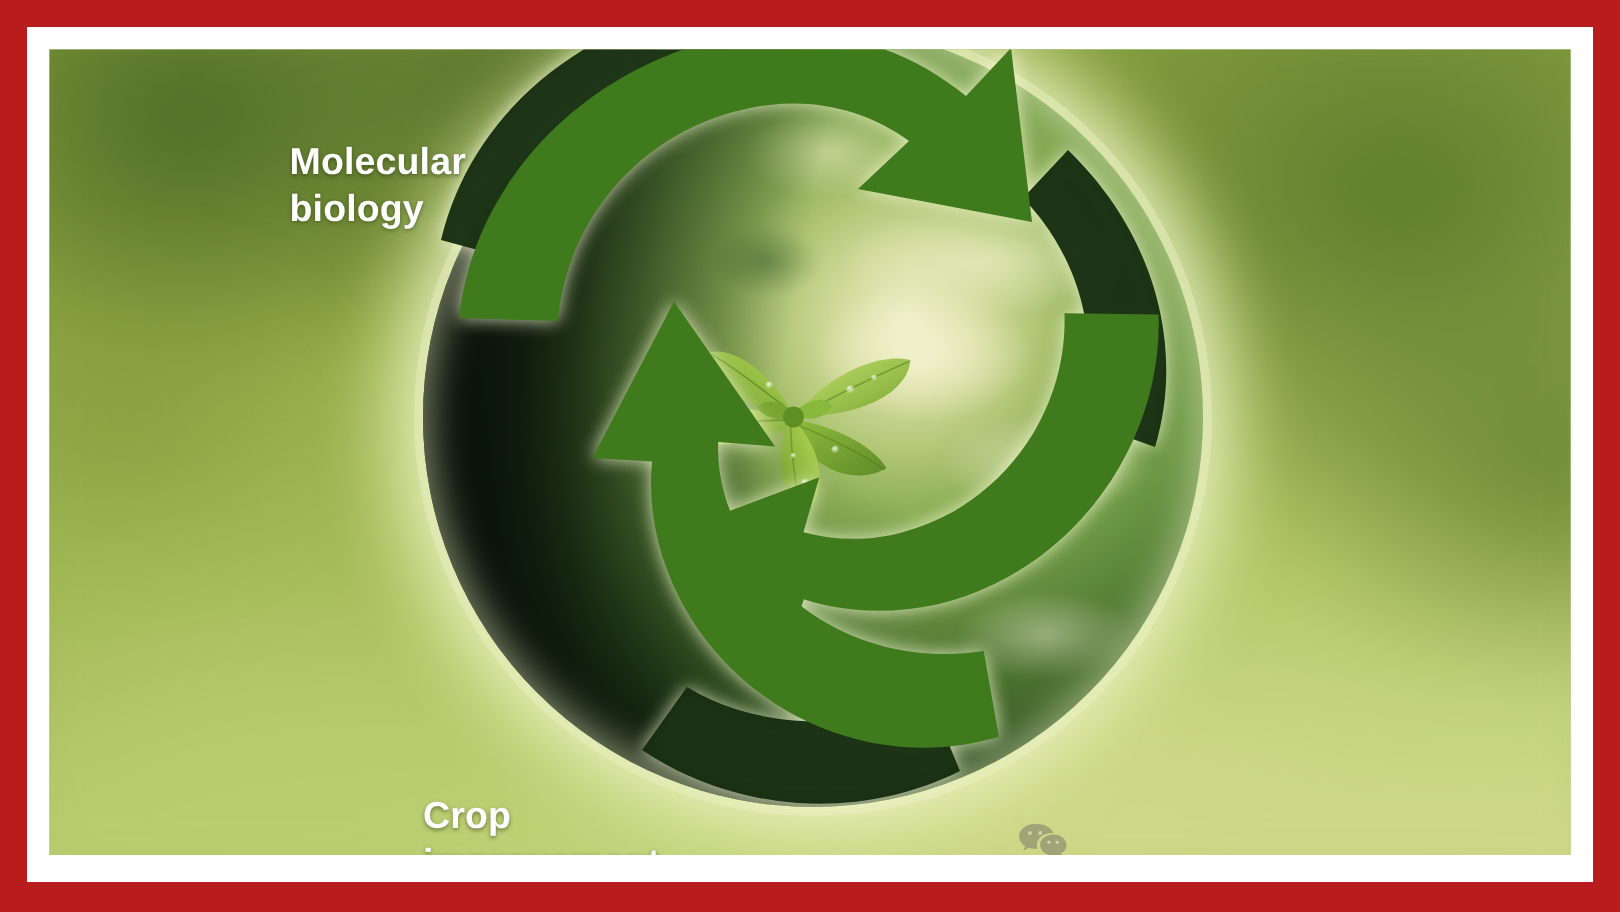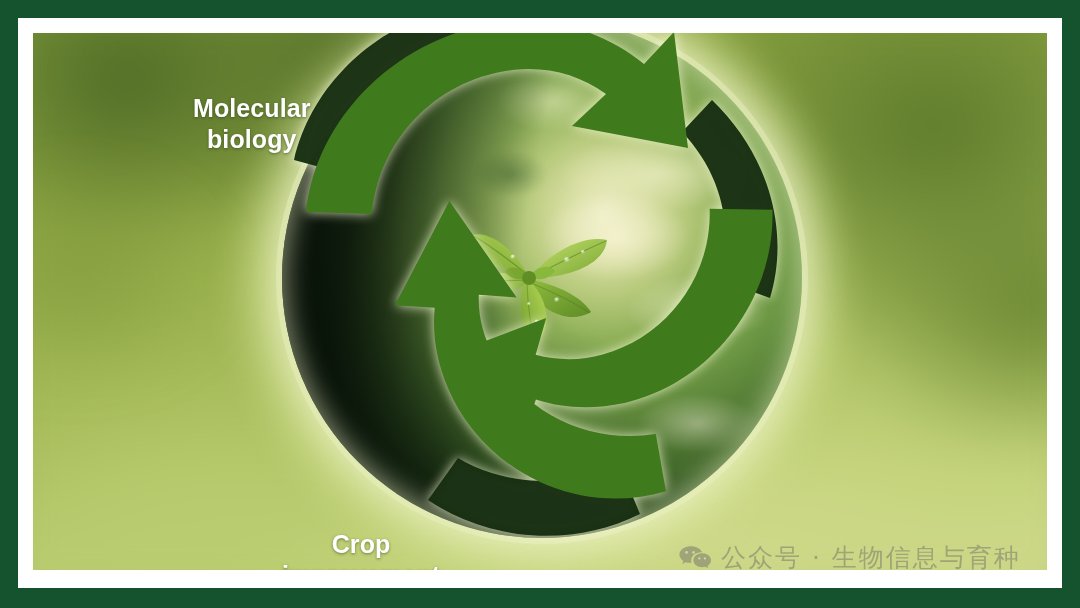--- a/index.html
+++ b/index.html
@@ -1,23 +1,22 @@
 <!DOCTYPE html>
 <html><head>
 <meta charset="utf-8">
 <style>
   html,body{margin:0;padding:0;background:#ffffff;}
   body{font-family:"Liberation Sans",sans-serif;}
 
   .frame{
     position:relative;
     width:1080px;height:608px;
-    background:#14532d;
+    background:#b91c1c;
     overflow:hidden;
-    text-align:center;
   }
   
   .mat{
     position:absolute;
     left:18px;top:18px;right:18px;bottom:20px;
     background:#ffffff;
   }
   
   .photo{
     position:absolute;
@@ -274,17 +273,16 @@
           <g fill="#6e6e66">
             <path d="M12.4 1.2C6.2 1.2 1.4 5 1.4 9.6c0 2.6 1.6 4.9 4 6.4L4.3 19l3.5-1.8c1.4.4 2.9.6 4.6.6.4 0 .8 0 1.2-.1-.3-.7-.4-1.5-.4-2.3 0-4.5 4.4-8.1 9.9-8.1.4 0 .7 0 1.1.1C23.1 3.8 18.3 1.2 12.4 1.2z"></path>
             <circle cx="8.6" cy="7.4" r="1.35" fill="#cfcfc6"></circle>
             <circle cx="15.5" cy="7.4" r="1.35" fill="#cfcfc6"></circle>
             <path d="M33 15.3c0-3.9-3.9-7-8.8-7s-8.8 3.1-8.8 7 3.9 7 8.8 7c1.1 0 2.2-.2 3.2-.5l3 1.5-.9-2.4c2.1-1.3 3.5-3.3 3.5-5.6z"></path>
             <circle cx="21.3" cy="13.5" r="1.15" fill="#cfcfc6"></circle>
             <circle cx="26.9" cy="13.5" r="1.15" fill="#cfcfc6"></circle>
           </g>
         </svg>
       </span>
-      <span class="wm-text">公众号 · 生物信息与育种</span>
     </div>
 
   </div>
 </div>
 
 </body></html>

